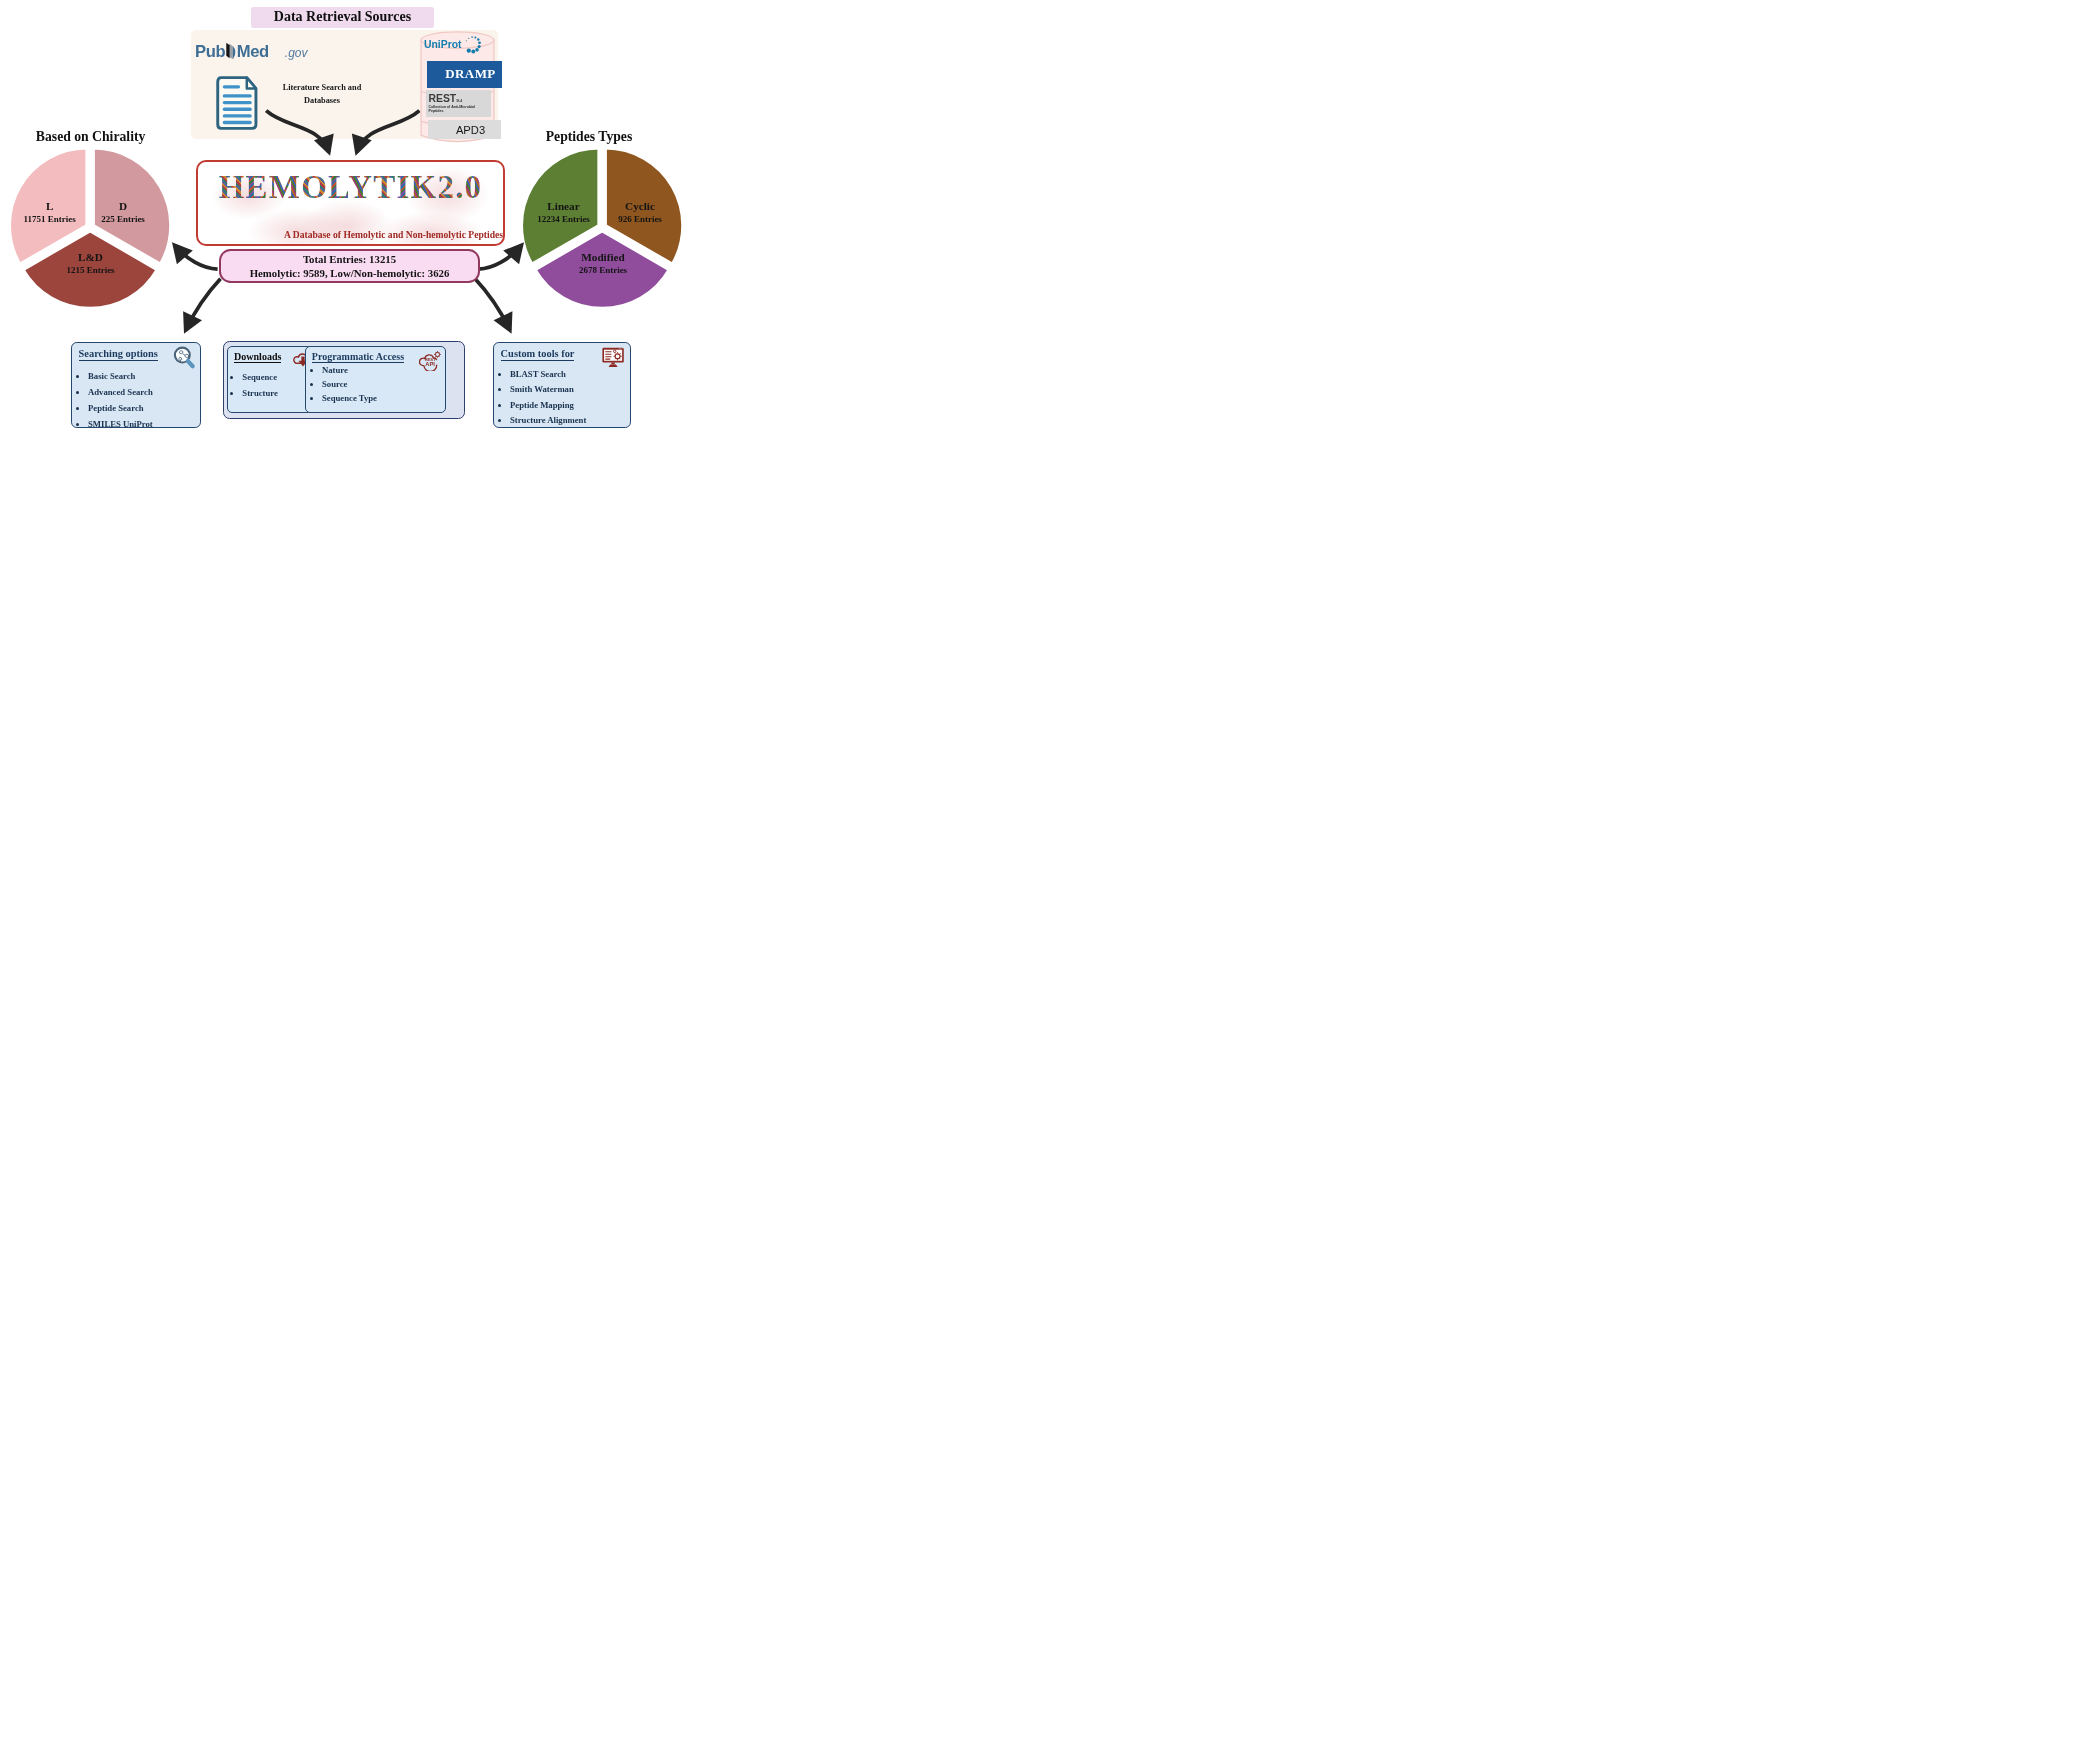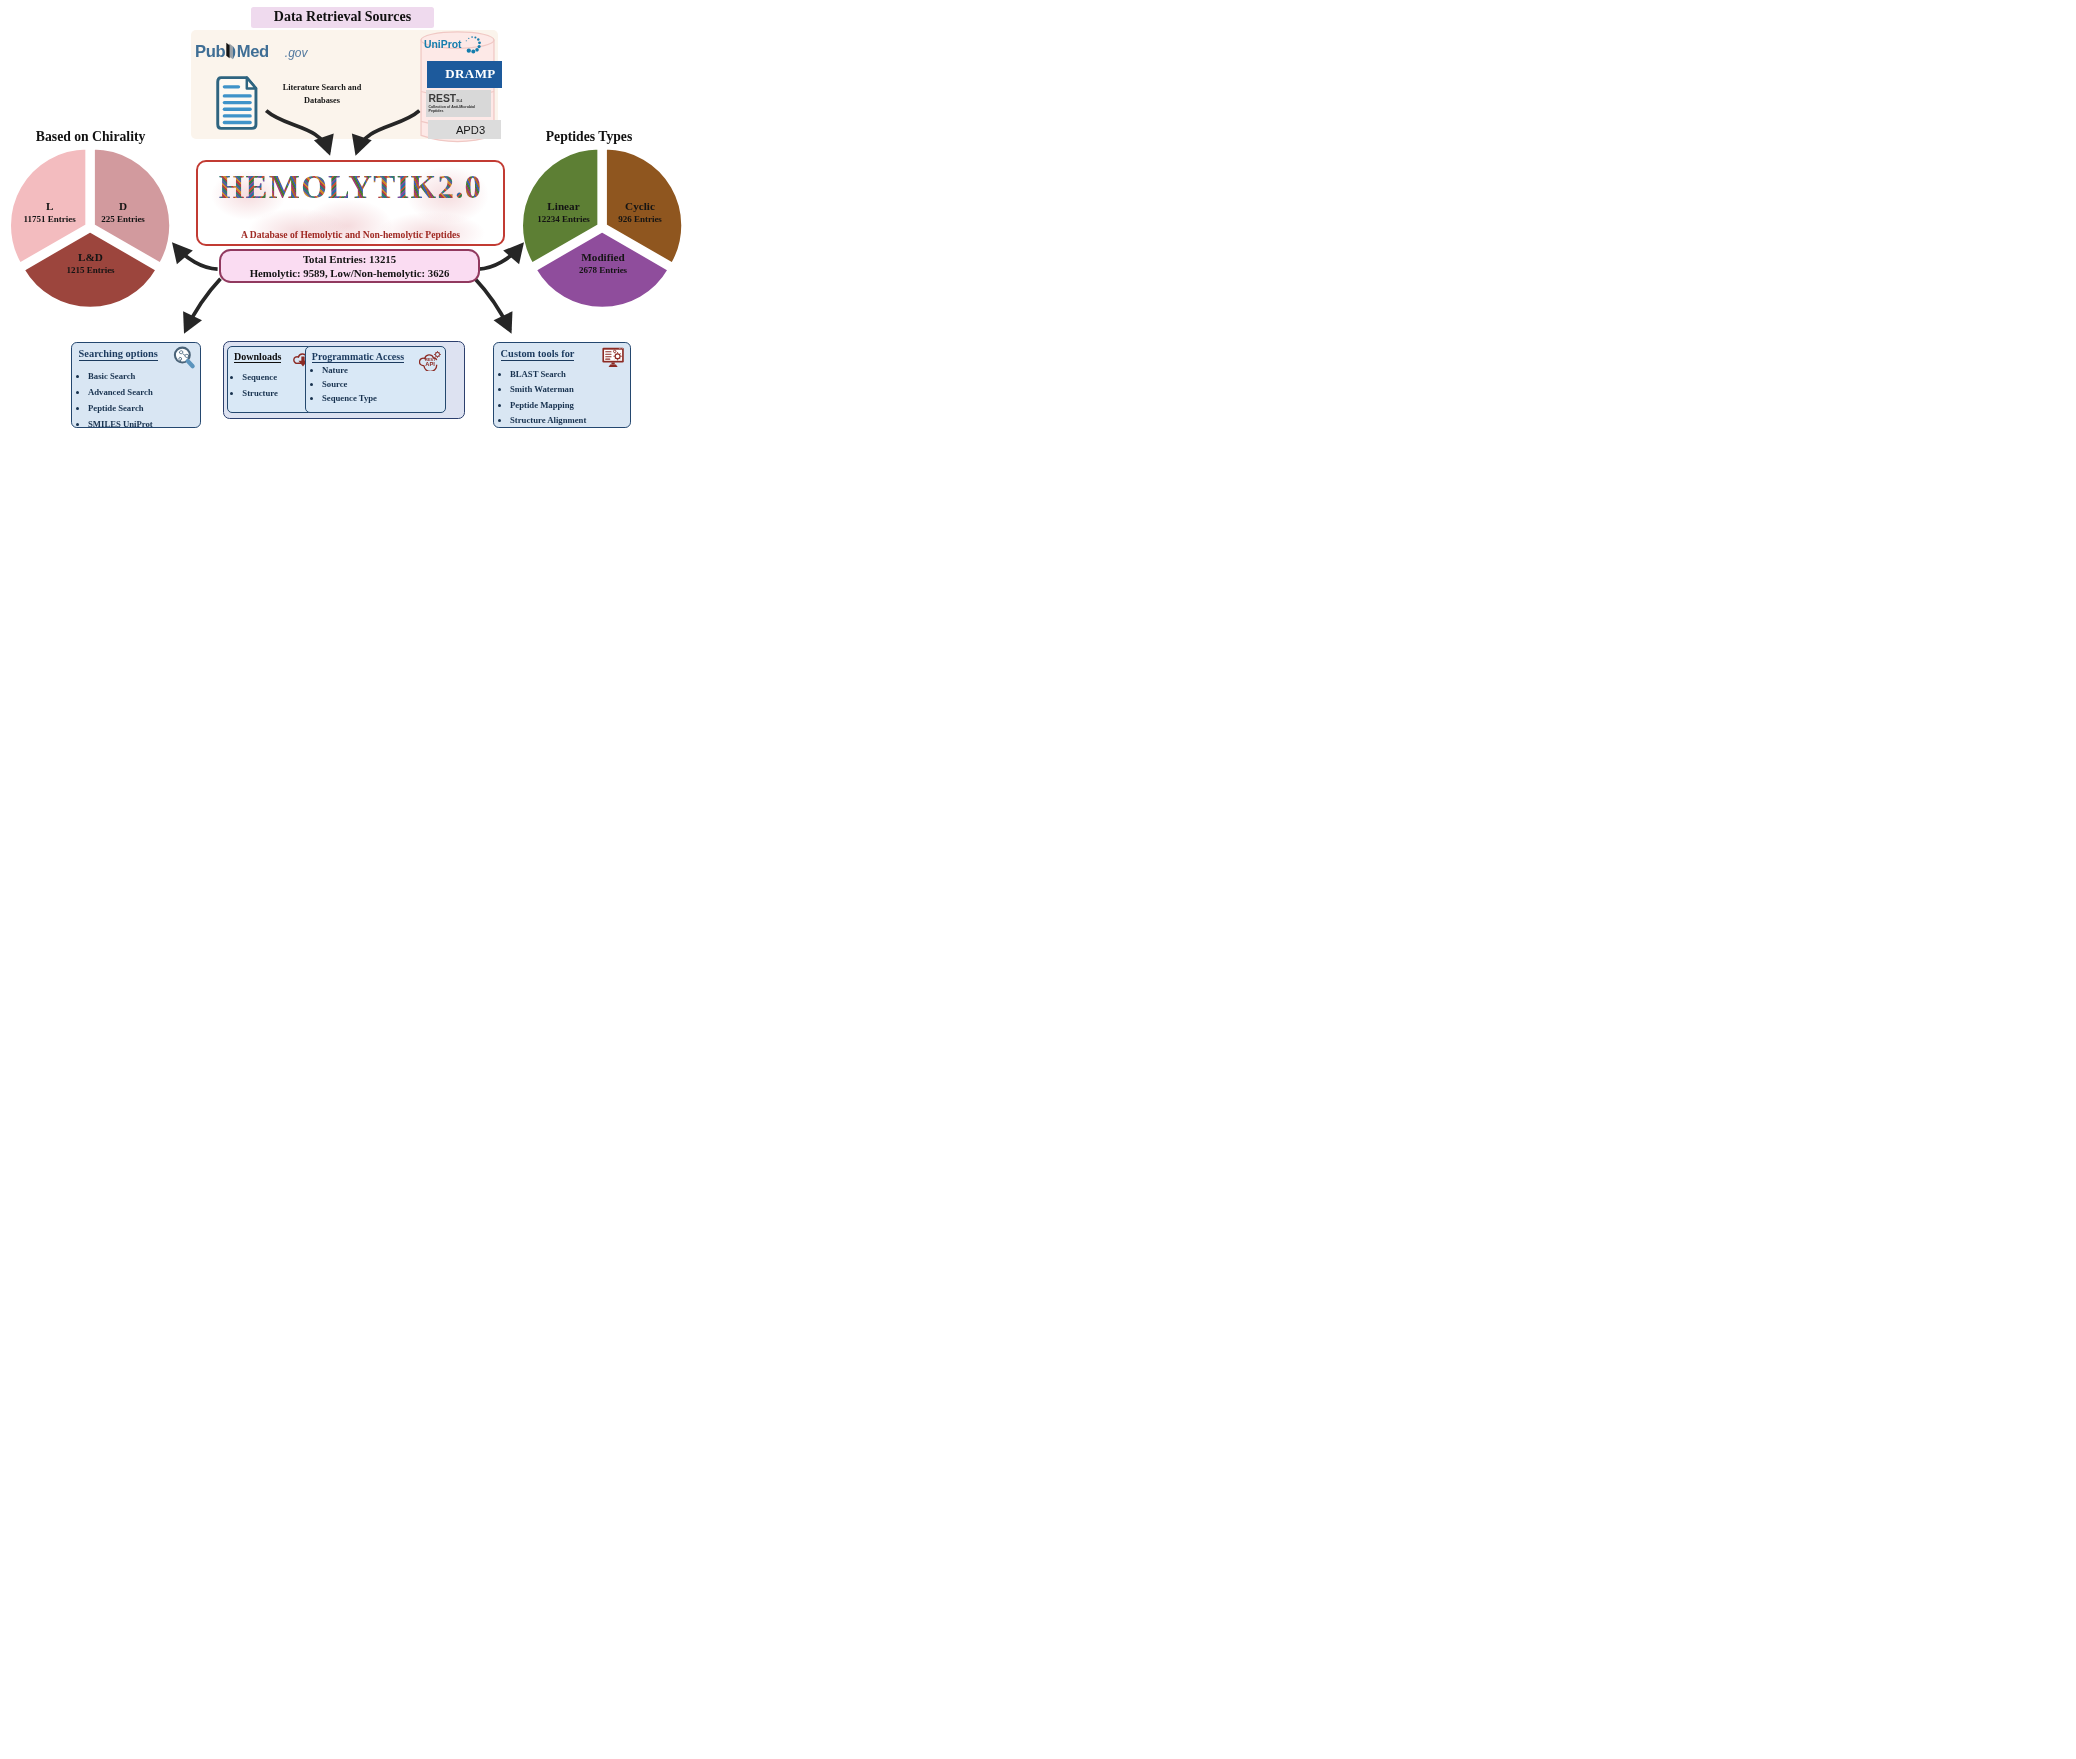--- a/index.html
+++ b/index.html
@@ -38,21 +38,21 @@
   
   .logo-box{left:196px;top:160px;width:309px;height:86px;background:#ffffff;border:2.1px solid #c23b33;
             border-radius:10px;box-sizing:border-box;overflow:hidden;}
   .blob{position:absolute;border-radius:50%;background:radial-gradient(closest-side,rgba(231,170,176,.42),rgba(231,170,176,0));}
   .wordart{position:absolute;left:0;top:3.3px;width:100%;text-align:center;font-size:33px;font-weight:700;
            letter-spacing:1.2px;line-height:45px;white-space:nowrap;}
   .wordart span{-webkit-background-clip:text;background-clip:text;color:transparent;}
   .gA{background-image:repeating-linear-gradient(45deg,#2e7d6e 0 1.7px,#b03a45 1.7px 3.3px,#c98a2b 3.3px 5px,#5a5f9e 5px 6.6px);}
   .gB{background-image:repeating-linear-gradient(-45deg,#7a4e9e 0 1.7px,#3a7a3f 1.7px 3.3px,#c0503a 3.3px 5px,#2b6fa0 5px 6.6px);}
   .gC{background-image:repeating-linear-gradient(65deg,#b0672b 0 1.7px,#9e3a6e 1.7px 3.3px,#4a7a2e 3.3px 5px,#3f5fae 5px 6.6px);}
-  .logo-sub{position:absolute;left:0;bottom:4.2px;width:100%;text-align:center;font-size:9.6px;font-weight:700;color:#a02a24;}
+  .logo-sub{position:absolute;left:0;bottom:4.2px;width:100%;text-align:right;font-size:9.6px;font-weight:700;color:#a02a24;}
 
   
   .total-box{left:219px;top:249px;width:261px;height:34px;background:#fadcf2;border:2.1px solid #91395f;
              border-radius:11.6px;box-sizing:border-box;display:flex;flex-direction:column;align-items:center;justify-content:center;}
   .total-box .t1{font-size:10.8px;font-weight:700;color:#131313;line-height:14px;}
   .total-box .t2{font-size:10.8px;font-weight:700;color:#131313;line-height:14px;}
 
   
   .pie-title{width:158px;text-align:center;font-size:13.7px;font-weight:700;color:#111111;}
   .pie-label{text-align:center;color:#141414;}

